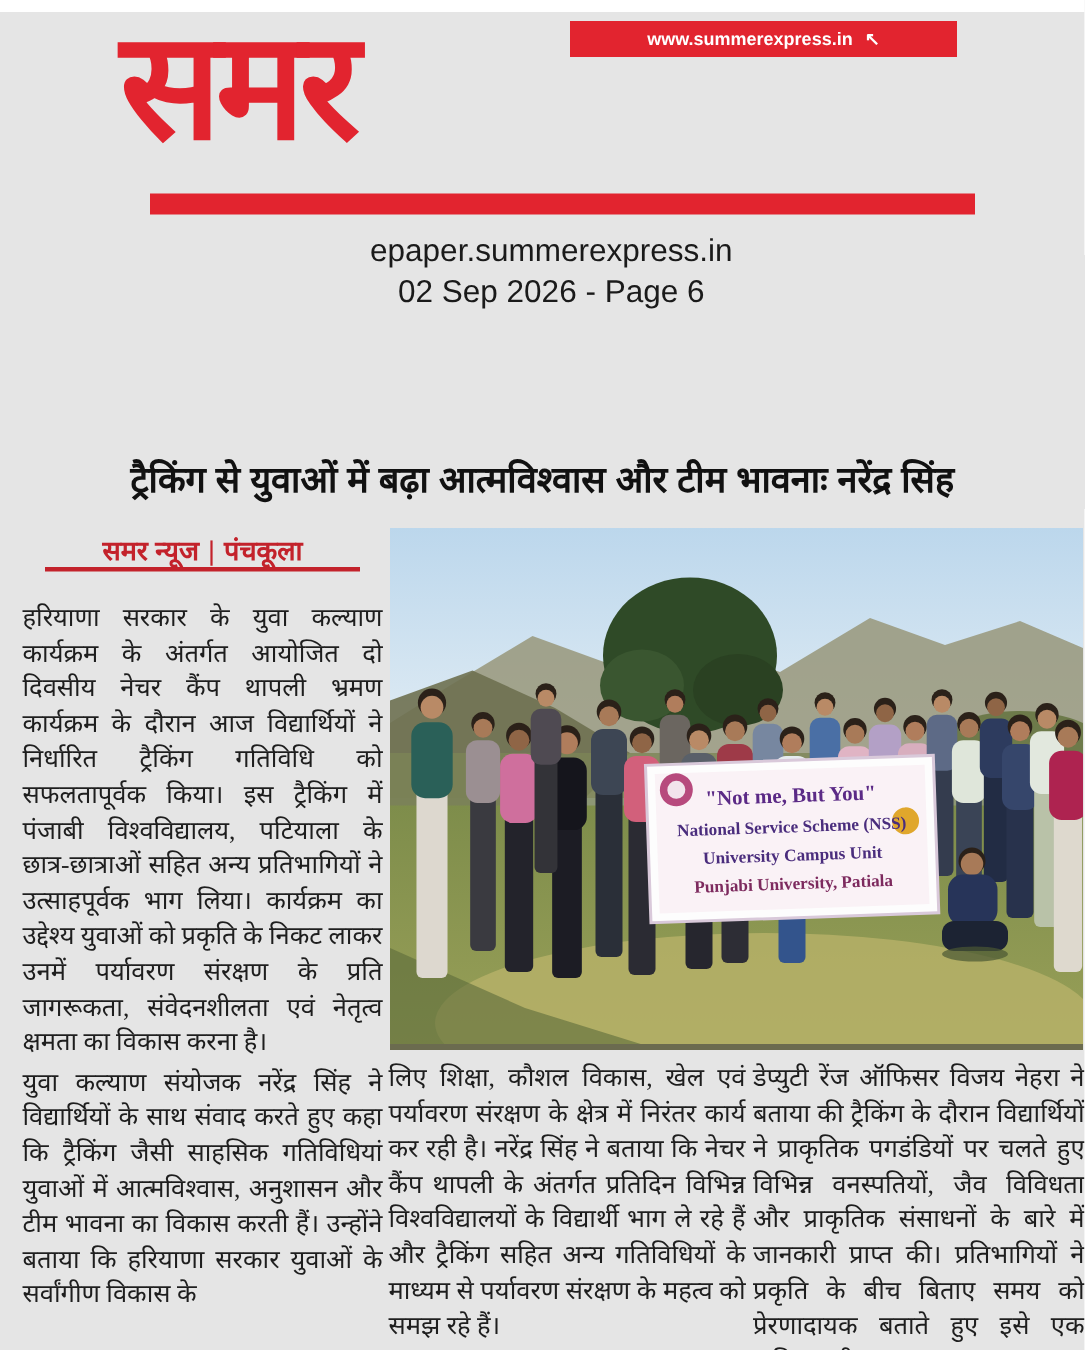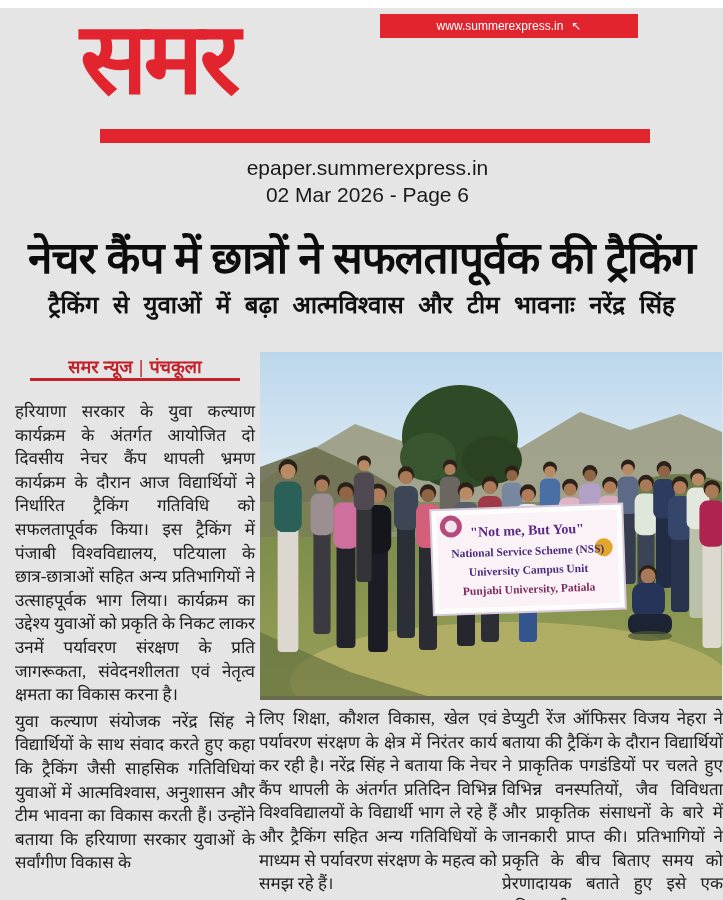--- a/index.html
+++ b/index.html
@@ -33,21 +33,21 @@
     color: #1766a3; letter-spacing: -2px; white-space: nowrap;
   }
   .mast-chevrons {
     position: absolute; left: 20px; bottom: 4px;
     font-family: "DejaVu Sans Mono", monospace;
     font-size: 11px; color: #c4c8ca; letter-spacing: -2px; white-space: nowrap;
   }
   .mast-urlbar {
     position: absolute; left: 380px; top: 6px; width: 258px; height: 24px;
     background: #e2242f; color: #ffffff;
-    font-family: "Liberation Sans", sans-serif; font-weight: normal; font-size: 12px;
+    font-family: "Liberation Sans", sans-serif; font-weight: bold; font-size: 12px;
     display: flex; align-items: center; justify-content: center; gap: 8px;
     cursor: pointer;
   }
   .cursor-glyph { font-size: 12px; line-height: 1; }
   .mast-redbar {
     position: absolute; left: 100px; top: 121px; width: 550px; height: 14px;
     background: #e2242f;
   }
 
   
@@ -58,22 +58,22 @@
   }
 
   
   .headline {
     position: absolute; left: 0px; top: 212px; width: 723px;
     text-align: center; font-family: "Liberation Sans", sans-serif;
     font-weight: 900; font-size: 44px; line-height: 76px;
     color: #0d0d0d; letter-spacing: -1px; white-space: nowrap;
   }
   .subheadline {
-    position: absolute; left: 0px; top: 279px; width: 723px;
-    text-align: center; font-family: Liberation Mono, monospace;
+    position: absolute; left: 0px; top: 293px; width: 723px;
+    text-align: center; font-family: Liberation Sans, sans-serif;
     font-weight: 800; font-size: 24px; line-height: 40px;
     color: #111111; white-space: nowrap;
   }
   .byline-box {
     position: absolute; left: 30px; top: 346px; width: 210px;
     text-align: center; 
     border-bottom: 3px solid #c3222b;
     font-family: "Liberation Sans", sans-serif;
     font-weight: bold; font-size: 18px; color: #c3222b; white-space: nowrap;
   }
@@ -106,24 +106,23 @@
     <div class="mast-title-1">समर</div>
     <div class="mast-urlbar">
       <span>www.summerexpress.in</span>
       <span class="cursor-glyph">↖</span>
     </div>
     <div class="mast-redbar"></div>
   </header>
 
   <div class="epaper-info">
     <div>epaper.summerexpress.in</div>
-    <div>02 Mar 2026 - Page 6</div>
-  </div>
-
-  <h1 class="headline">नेचर कैंप में छात्रों ने सफलतापूर्वक की ट्रैकिंग</h1>
+    <div>02 Sep 2026 - Page 6</div>
+  </div>
+
   <h2 class="subheadline">ट्रैकिंग से युवाओं में बढ़ा आत्मविश्वास और टीम भावनाः नरेंद्र सिंह</h2>
 
   <div class="byline-box">
     <span>समर न्यूज</span><span class="sep">|</span><span>पंचकूला</span>
   </div>
 
   <div class="photo-wrap">
     <svg width="462" height="348" viewBox="0 0 462 348" xmlns="http://www.w3.org/2000/svg">
       <defs>
         <linearGradient id="skyG" x1="0" y1="0" x2="0" y2="1">

